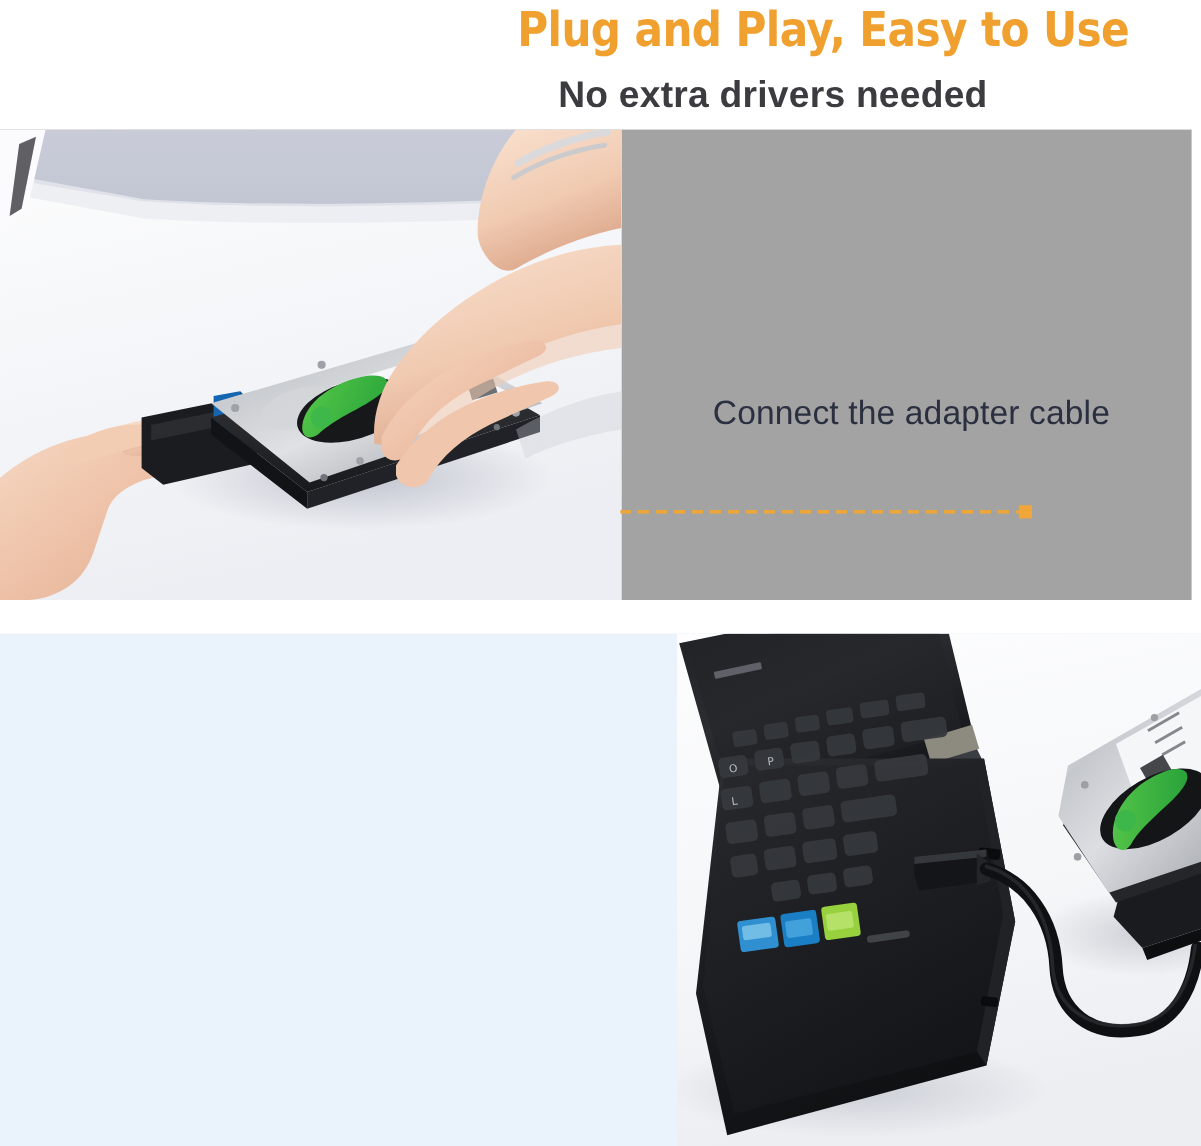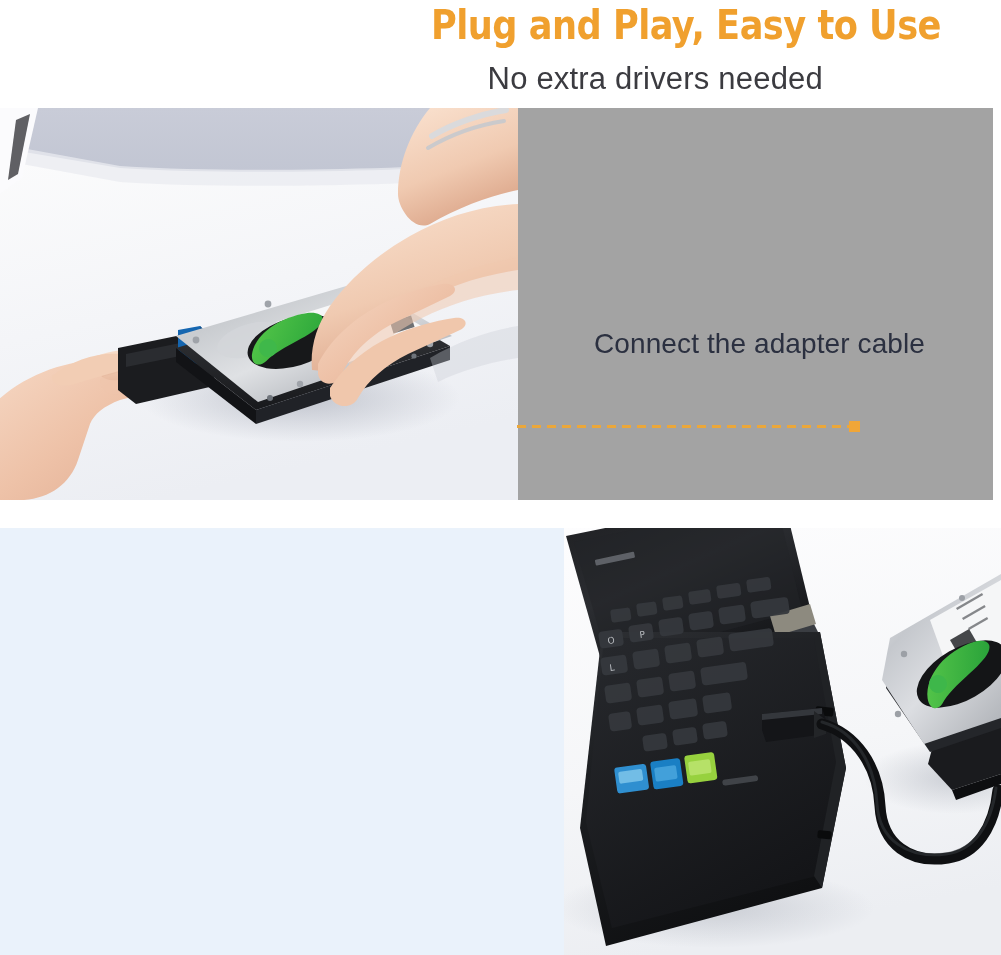--- a/index.html
+++ b/index.html
@@ -38,21 +38,21 @@
     transform: scaleX(0.88);
     transform-origin: center top;
     white-space: nowrap;
     line-height: 48px;
   }
   .subhead {
     position: absolute;
     left: 0; top: 60px;
     width: 823px;
     font-family: "Liberation Sans", sans-serif;
-    font-weight: 400;
+    font-weight: 700;
     font-size: 31px;
     color: #3b3b40;
     letter-spacing: 0.2px;
     line-height: 38px;
     white-space: nowrap;
   }
 
   
   .section-one {
     position: absolute;

